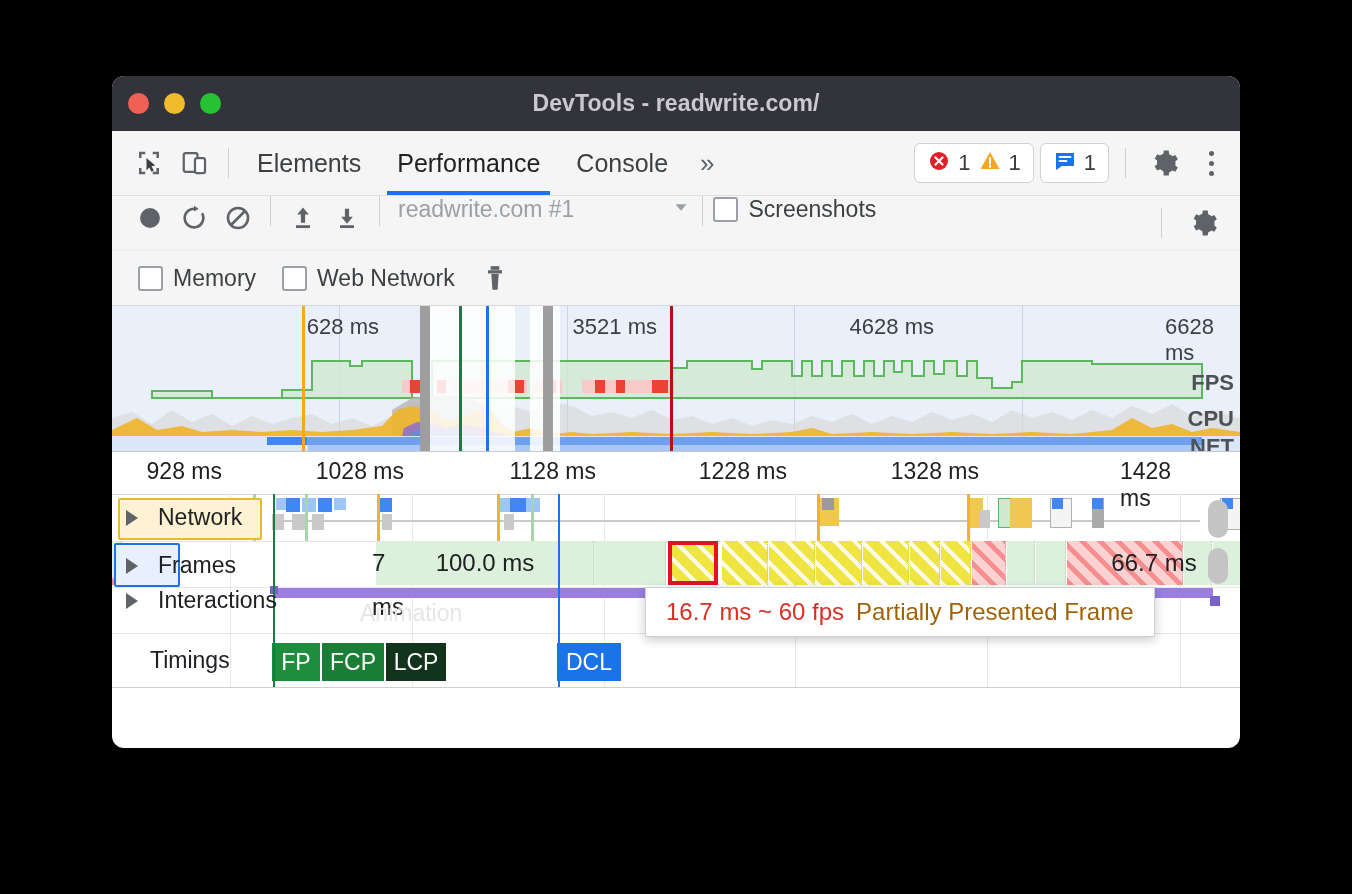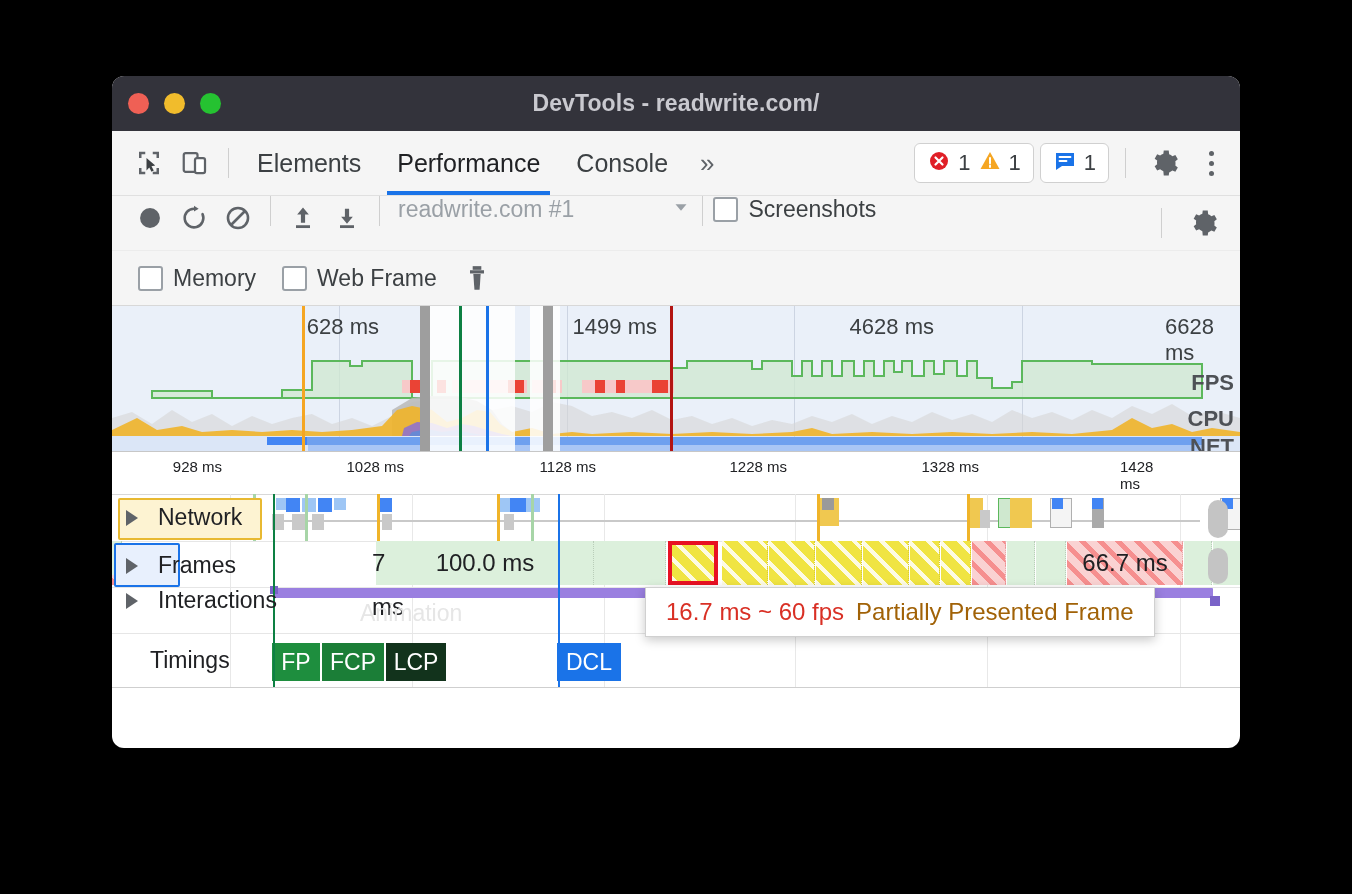--- a/index.html
+++ b/index.html
@@ -63,21 +63,21 @@
   .fps-band{top:38px;height:55px;border-bottom:1px solid #c3cddd;}
   .cpu-band{top:93px;height:37px;border-bottom:1px solid #c3cddd;}
   .net-band{top:130px;height:15px;}
   .ov-name{position:absolute;right:6px;font-size:22px;font-weight:bold;color:#4e5156;}
   .vline{position:absolute;top:0;height:145px;width:3px;}
   .ov-dim{position:absolute;top:0;height:145px;background:#fff;}
 
   
   .flame{position:relative;height:235px;background:#fff;overflow:hidden;border-bottom:1px solid #cfcfcf;}
   .tl-ruler{position:relative;height:42px;border-bottom:1px solid #d8d8d8;background:#fff;}
-  .tl-lbl{position:absolute;top:6px;font-size:15px;color:#202124;transform:translateX(-100%);padding-right:8px;}
+  .tl-lbl{position:absolute;top:6px;font-size:23px;color:#202124;transform:translateX(-100%);padding-right:8px;}
   .gcol{position:absolute;top:42px;bottom:0;border-left:1px solid #e8e8e8;}
   .row{position:absolute;left:0;right:0;border-bottom:1px solid #e6e6e6;}
   .rowlabel{position:absolute;left:14px;font-size:23px;color:#202124;display:flex;align-items:center;gap:20px;z-index:6;}
   .tri{width:0;height:0;border-left:12px solid #5f6368;border-top:8px solid transparent;
     border-bottom:8px solid transparent;cursor:pointer;}
   .netsel{position:absolute;left:6px;width:140px;height:38px;background:#fdf3d2;
     border:2px solid #e8b931;border-radius:2px;z-index:4;}
   .framesel{position:absolute;left:2px;width:62px;height:40px;background:#e8f0fd;
     border:2px solid #1a73e8;border-radius:2px;z-index:4;}
 
@@ -244,42 +244,42 @@
       </div>
     </div>
 
     <div class="perfbar2">
       <div class="cbwrap" style="margin-left:10px;">
         <span class="cb"></span>
         <span class="cblabel">Memory</span>
       </div>
       <div class="cbwrap" style="margin-left:16px;">
         <span class="cb"></span>
-        <span class="cblabel">Web Frame</span>
+        <span class="cblabel">Web Network</span>
       </div>
       <div class="tool" style="margin-left:8px;">
         <svg width="26" height="28" viewBox="0 0 24 26">
             <rect x="8" y="2" width="8" height="3.4" fill="#5f6368"></rect>
             <rect x="5.5" y="5.8" width="13" height="3" fill="#5f6368"></rect>
             <path d="M8.6 9.4h6.8l-1 14.4h-4.8z" fill="#5f6368"></path>
           </svg>
       </div>
     </div>
 
     <div class="overview">
       <div class="ov-band fps-band" style="background:#eaf0f9;"></div>
       <div class="ov-band cpu-band" style="background:#eaf0f9;"></div>
       <div class="ov-band net-band" style="background:#dbe6f7;"></div>
 
       <div class="ov-tick" style="left:227px;"></div>
       <div class="ov-tick" style="left:455px;"></div>
       <div class="ov-tick" style="left:682px;"></div>
       <div class="ov-tick" style="left:910px;"></div>
       <div class="ov-lbl" style="left:275px;">628 ms</div>
-      <div class="ov-lbl" style="left:553px;">1499 ms</div>
+      <div class="ov-lbl" style="left:553px;">3521 ms</div>
       <div class="ov-lbl" style="left:830px;">4628 ms</div>
       <div class="ov-lbl" style="left:1110px;">6628 ms</div>
 
       <svg width="1128" height="145" style="position:absolute;left:0;top:0;">
 
         <path d="M40,92 L40,85 L100,85 L100,92 L170,92 L170,84 L200,84 L200,55 L238,55 L238,60 L250,60 L250,55 L300,55 L300,92
                  L300,92 L320,92 L320,55 L560,55 L560,62 L575,62 L575,55 L640,55 L640,63 L650,63 L650,55 L680,55 L680,70
                  L690,70 L690,55 L700,55 L700,70 L710,70 L710,55 L720,55 L720,70 L730,70 L730,55 L742,55 L742,70 L752,70
                  L752,55 L762,55 L762,70 L772,70 L772,55 L782,55 L782,66 L790,66 L790,55 L800,55 L800,70 L812,70 L812,55
                  L822,55 L822,68 L832,68 L832,55 L845,55 L845,70 L855,70 L855,55 L865,55 L865,72 L880,72 L880,82 L900,82
@@ -422,21 +422,21 @@
         <div class="frame f-yellow" style="left:829px;width:30px;"></div>
         <div class="frame f-red" style="left:860px;width:34px;"></div>
         <div class="frame f-green" style="left:895px;width:28px;"></div>
         <div class="frame f-green" style="left:924px;width:30px;"></div>
         <div class="frame f-red" style="left:955px;width:116px;"></div>
         <div class="frame f-green" style="left:1072px;width:28px;"></div>
         <div class="frame f-green" style="left:1101px;width:30px;"></div>
 
         <div class="f-lbl" style="left:260px;width:0px;">7 ms</div>
         <div class="f-lbl" style="left:264px;width:218px;">100.0 ms</div>
-        <div class="f-lbl" style="left:955px;width:116px;">66.7 ms</div>
+        <div class="f-lbl" style="left:955px;width:116px;padding-left:29px;">66.7 ms</div>
       </div>
 
       <div class="row" style="top:135px;height:46px;">
         <div class="animbar" style="left:161px;top:1px;width:940px;"></div>
         <div style="position:absolute;left:158px;top:-1px;width:8px;height:8px;background:#7a63c8;"></div>
         <div style="position:absolute;left:1098px;top:9px;width:10px;height:10px;background:#7a63c8;"></div>
         <div class="rowlabel" style="top:0;">
           <span class="tri"></span>
           <span>Interactions</span>
         </div>

